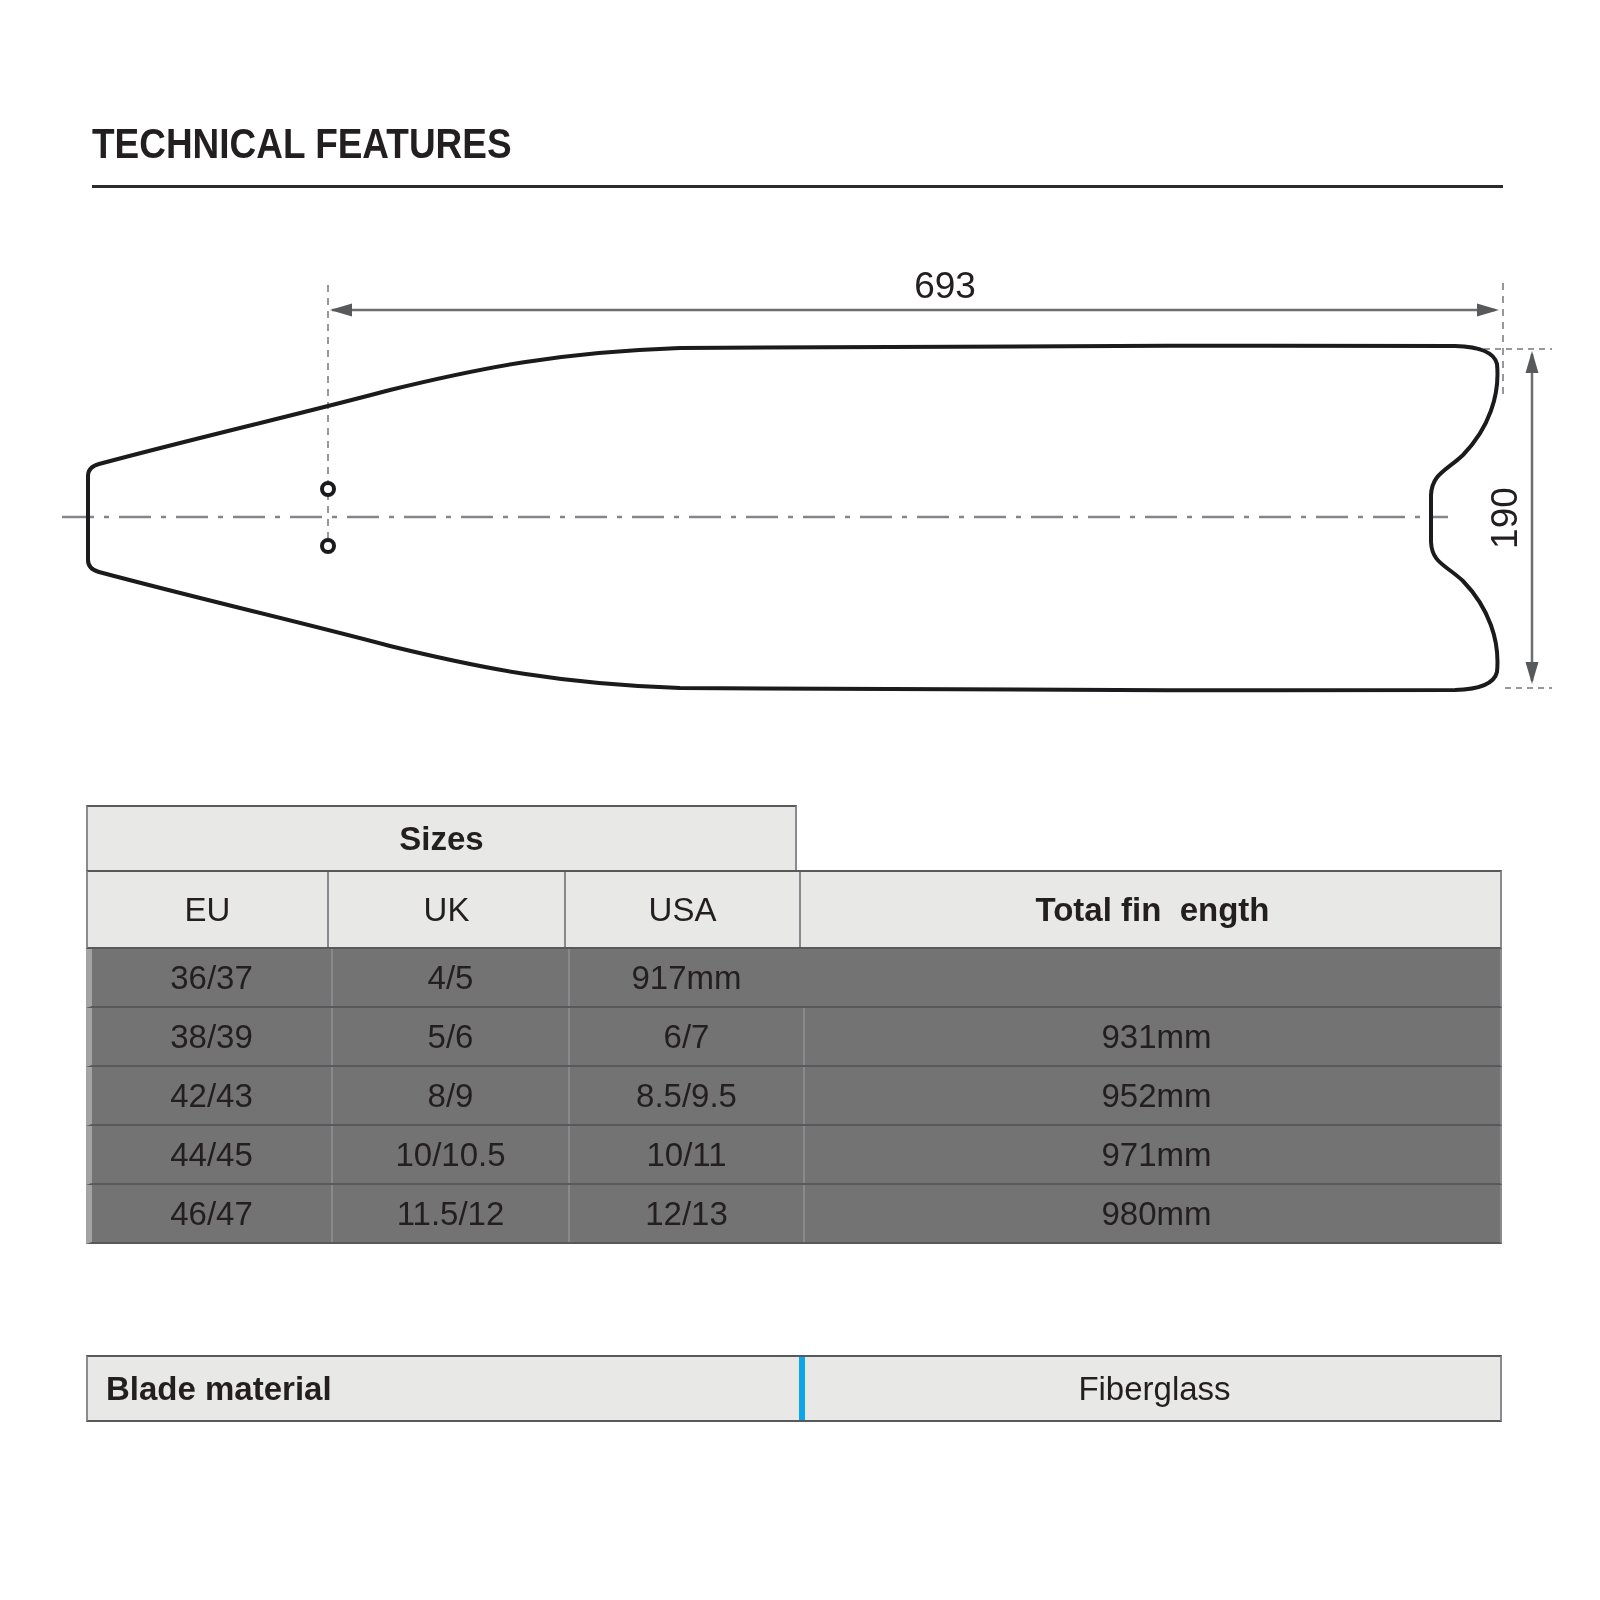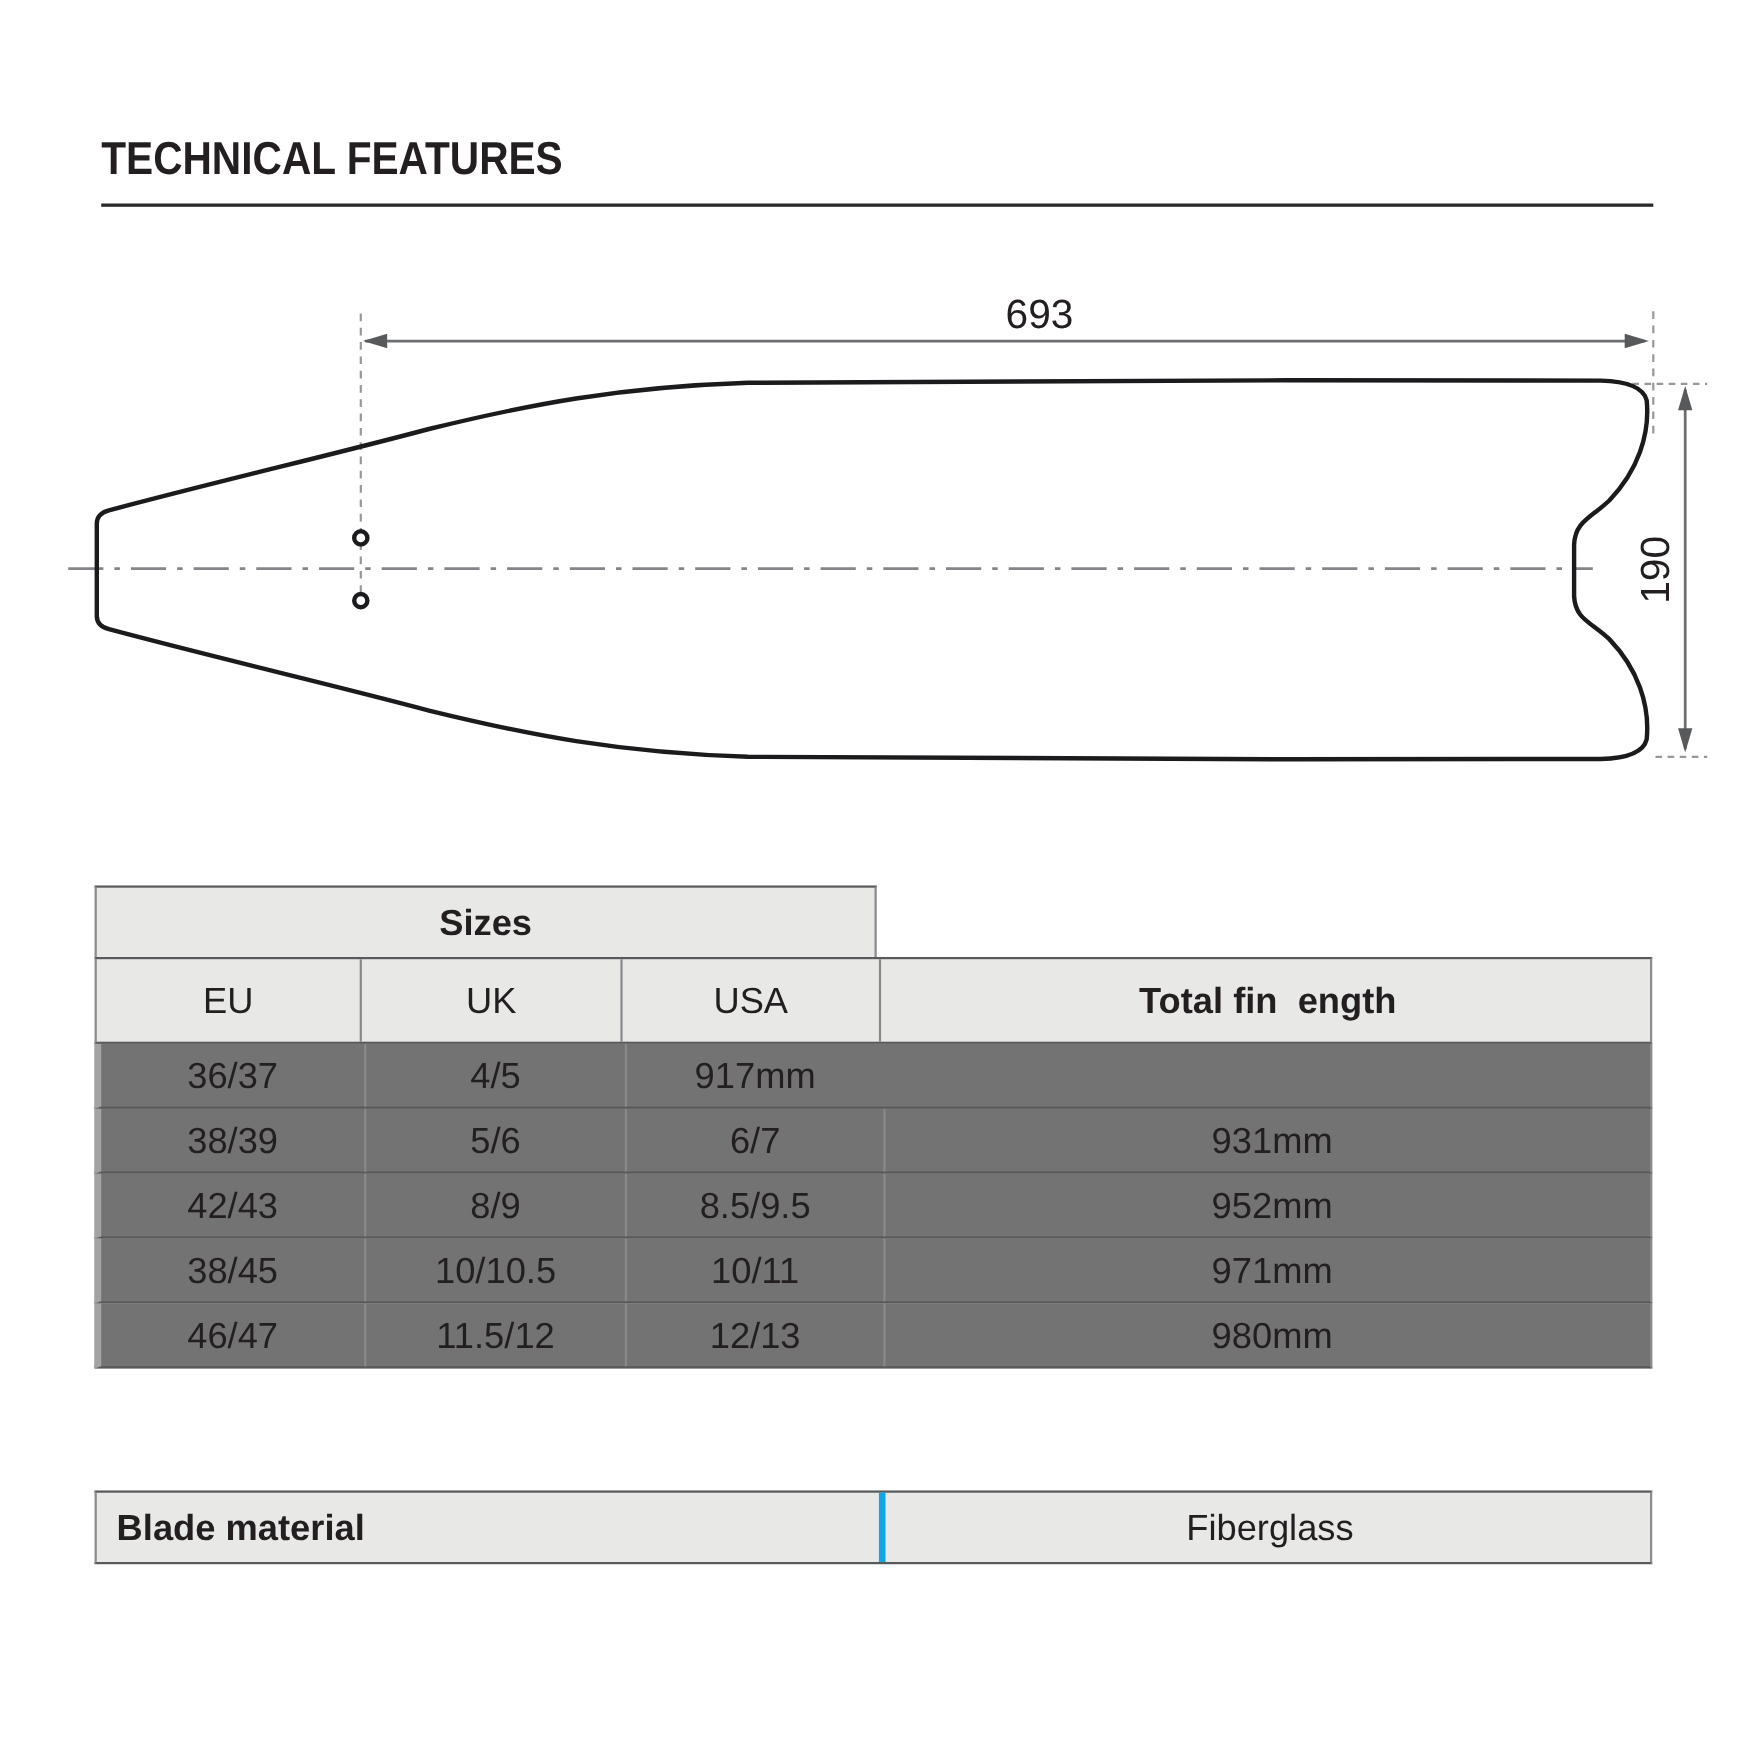--- a/index.html
+++ b/index.html
@@ -126,21 +126,21 @@
       <div class="cell">6/7</div>
       <div class="cell">931mm</div>
     </div>
     <div class="row data-row">
       <div class="cell">42/43</div>
       <div class="cell">8/9</div>
       <div class="cell">8.5/9.5</div>
       <div class="cell">952mm</div>
     </div>
     <div class="row data-row">
-      <div class="cell">38/45</div>
+      <div class="cell">44/45</div>
       <div class="cell">10/10.5</div>
       <div class="cell">10/11</div>
       <div class="cell">971mm</div>
     </div>
     <div class="row data-row">
       <div class="cell">46/47</div>
       <div class="cell">11.5/12</div>
       <div class="cell">12/13</div>
       <div class="cell">980mm</div>
     </div>

